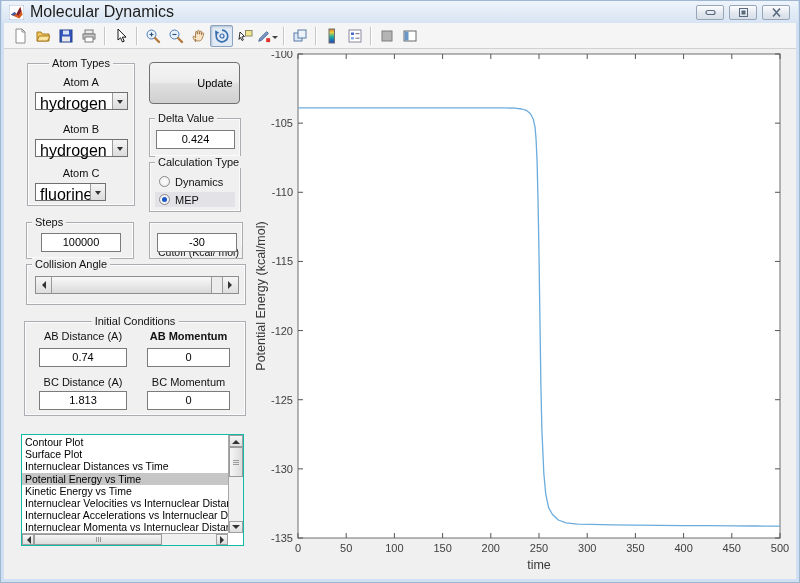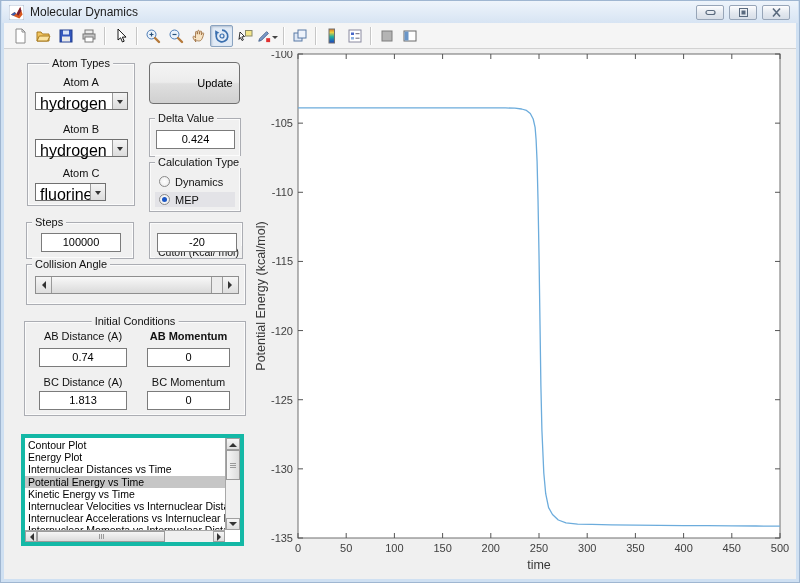--- a/index.html
+++ b/index.html
@@ -8,21 +8,21 @@
     position:relative; width:800px; height:583px;
     background:#cfe0f2; border:1px solid #9fb6d1; overflow:hidden;
   }
   
   .titlebar {
     position:absolute; left:1px; top:0; right:1px; height:22px;
     background:linear-gradient(#eef4fb,#d7e4f3);
     display:flex; align-items:center; padding-left:7px;
   }
   .title-icon { width:15px; height:15px; margin-right:6px; }
-  .title-text { font-size:12px; color:#1c1c1c; }
+  .title-text { font-size:16px; color:#1c1c1c; }
   .win-controls { position:absolute; right:8px; top:4px; display:flex; gap:5px; }
   .win-btn {
     width:28px; height:15px; border:1px solid #97a5b8; border-radius:2px;
     background:linear-gradient(#fdfdfe,#e3e8ef 55%,#d7dee8);
     display:flex; align-items:center; justify-content:center; cursor:default;
   }
   
   .toolbar {
     position:absolute; left:3px; right:3px; top:22px; height:26px;
     background:#f5f5f5; border-bottom:1px solid #d2d2d2;
@@ -88,21 +88,21 @@
   }
   .sl-btn.left { border-right:1px solid #9a9a9a; }
   .sl-btn.right { border-left:1px solid #9a9a9a; }
   .sl-thumb { height:100%; width:162px; background:linear-gradient(#f8f8f8,#dadada); border-right:1px solid #9a9a9a; }
   .sl-track-rest { flex:1; background:#ececec; }
   .arr-l { width:0; height:0; border:4px solid transparent; border-right:4px solid #333; margin-left:-3px; }
   .arr-r { width:0; height:0; border:4px solid transparent; border-left:4px solid #333; margin-right:-3px; }
   .arr-u { width:0; height:0; border:4px solid transparent; border-bottom:4px solid #333; margin-top:-3px; }
   .arr-d { width:0; height:0; border:4px solid transparent; border-top:4px solid #333; margin-bottom:-3px; }
   
-  .listbox { position:absolute; left:20px; top:433px; width:223px; height:112px; background:#fff; border:4px solid #14b8a6; }
+  .listbox { position:absolute; left:20px; top:433px; width:223px; height:112px; background:#fff; border:1px solid #14b8a6; }
   .lb-items { position:absolute; left:0; top:1px; right:15px; bottom:12px; overflow:hidden; }
   .lb-item { height:12.2px; font-size:10.5px; line-height:12.2px; padding-left:3px; white-space:nowrap; color:#000; }
   .lb-item.selected { background:#c6c6c6; }
   .vscroll { position:absolute; right:0; top:0; width:15px; bottom:12px; background:#f0f0f0; border-left:1px solid #a8a8a8; }
   .hscroll { position:absolute; left:0; right:15px; bottom:0; height:12px; background:#f0f0f0; border-top:1px solid #a8a8a8; display:flex; }
   .sc-btn { background:linear-gradient(#f6f6f6,#dedede); border:1px solid #a0a0a0; display:flex; align-items:center; justify-content:center; }
   .vs-up { position:absolute; top:0; left:0; right:0; height:12px; }
   .vs-dn { position:absolute; bottom:0; left:0; right:0; height:12px; }
   .vs-thumb { position:absolute; top:12px; left:0; right:0; height:30px; background:linear-gradient(90deg,#f6f6f6,#dcdcdc); border:1px solid #9a9a9a; }
   .grip-h { position:absolute; left:3px; right:3px; top:50%; height:5px; margin-top:-2px;
@@ -312,21 +312,21 @@
     </div>
   </div>
 
   <div class="panel" style="left:25px;top:221px;width:108px;height:37px;">
     <span class="panel-title t-left">Steps</span>
     <div class="field" style="left:14px;top:10px;width:80px;height:19px;">100000</div>
   </div>
 
   <div class="panel" style="left:148px;top:221px;width:94px;height:37px;">
     <span class="panel-title t-left" style="font-size:10.5px;margin-top:30px;">Cutoff (Kcal/ mol)</span>
-    <div class="field" style="left:7px;top:10px;width:80px;height:19px;">-20</div>
+    <div class="field" style="left:7px;top:10px;width:80px;height:19px;">-30</div>
   </div>
 
   <div class="panel" style="left:25px;top:263px;width:220px;height:41px;">
     <span class="panel-title t-left">Collision Angle</span>
     <div class="slider" style="left:8px;top:11px;width:204px;height:18px;">
       <div class="sl-btn left">
           <span class="arr-l"></span>
         </div>
       <div class="sl-thumb" style="width:160px;"></div>
       <div class="sl-track-rest"></div>
@@ -344,21 +344,21 @@
     <div class="field" style="left:122px;top:26px;width:83px;height:19px;">0</div>
     <span class="ctl-label" style="left:14px;width:88px;top:54px;">BC Distance (A)</span>
     <span class="ctl-label" style="left:122px;width:83px;top:54px;">BC Momentum</span>
     <div class="field" style="left:14px;top:69px;width:88px;height:19px;">1.813</div>
     <div class="field" style="left:122px;top:69px;width:83px;height:19px;">0</div>
   </div>
 
   <div class="listbox">
     <div class="lb-items">
       <div class="lb-item">Contour Plot</div>
-      <div class="lb-item">Energy Plot</div>
+      <div class="lb-item">Surface Plot</div>
       <div class="lb-item">Internuclear Distances vs Time</div>
       <div class="lb-item selected">Potential Energy vs Time</div>
       <div class="lb-item">Kinetic Energy vs Time</div>
       <div class="lb-item">Internuclear Velocities vs Internuclear Distance</div>
       <div class="lb-item">Internuclear Accelerations vs Internuclear Distance</div>
       <div class="lb-item">Internuclear Momenta vs Internuclear Distance</div>
     </div>
     <div class="vscroll">
       <div class="sc-btn vs-up">
           <span class="arr-u"></span>

